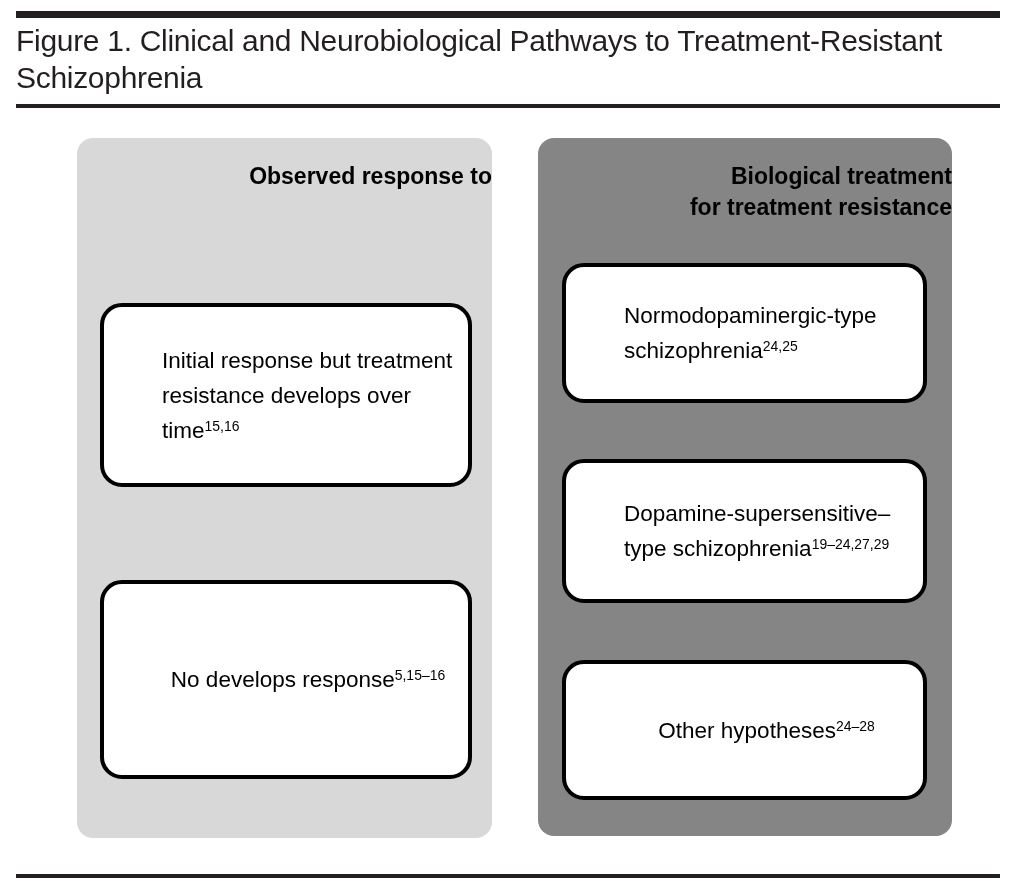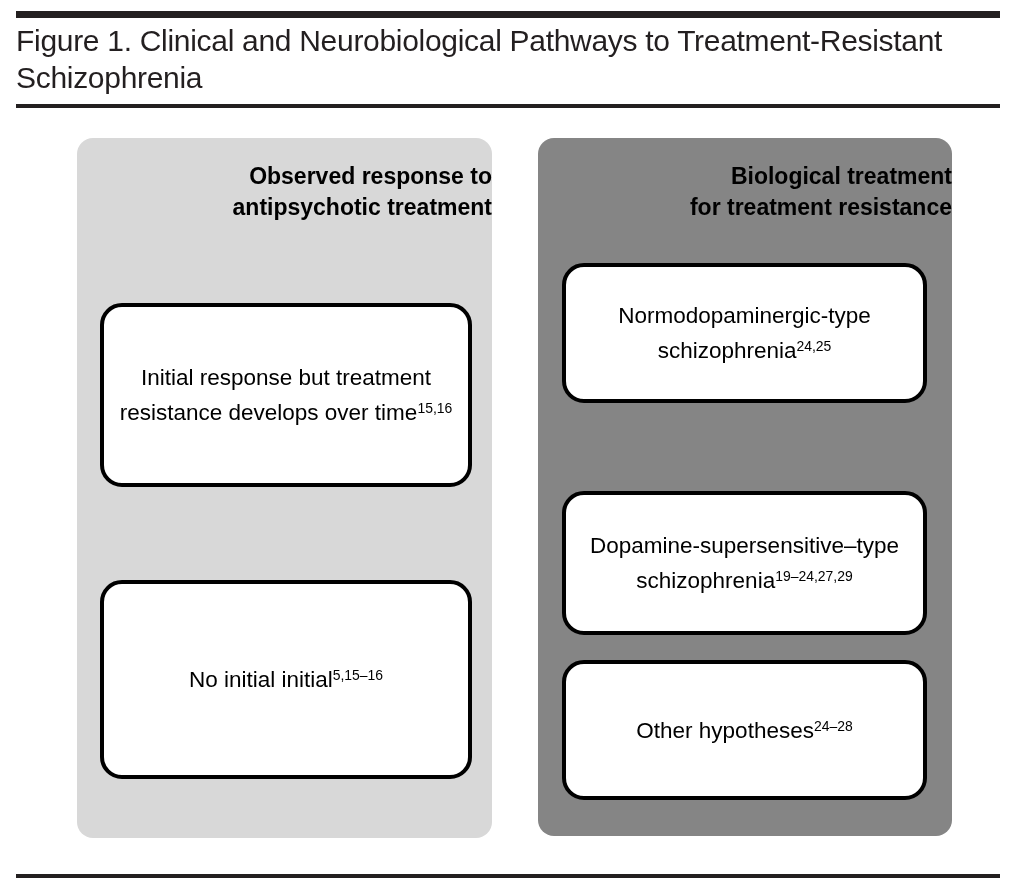--- a/index.html
+++ b/index.html
@@ -94,67 +94,66 @@
   
   .card {
     position: absolute;
     background: #ffffff;
     border: 4px solid #000000;
     border-radius: 22px;
     box-sizing: border-box;
     display: flex;
     align-items: center;
     justify-content: center;
-    text-align: center;
+    padding-left: 44px;
   }
   .card-text {
     font-size: 22.5px;
     line-height: 35px;
     color: #000000;
     padding: 0 14px;
   }
   .card-text sup {
     font-size: 0.62em;
     line-height: 0;
     vertical-align: 0.52em;
   }
 
   
   .card-l1 { left: 100px; top: 303px; width: 372px; height: 184px; }
   .card-l2 { left: 100px; top: 580px; width: 372px; height: 199px; }
 
   
   .card-r1 { left: 562px; top: 263px; width: 365px; height: 140px; }
-  .card-r2 { left: 562px; top: 459px; width: 365px; height: 144px; margin-top: 32px; }
+  .card-r2 { left: 562px; top: 459px; width: 365px; height: 144px; }
   .card-r3 { left: 562px; top: 660px; width: 365px; height: 140px; }
 </style>
 </head>
 <body>
 
 <div id="figure-root">
 
   <div class="rule-top"></div>
 
   <div class="figure-title">Figure 1. Clinical and Neurobiological Pathways to Treatment-Resistant Schizophrenia</div>
 
   <div class="rule-title"></div>
 
   <div class="panel panel-left">
     <div class="panel-heading">
       <div>Observed response to</div>
-      <div>antipsychotic treatment</div>
     </div>
   </div>
 
   <div class="card card-l1">
     <div class="card-text"><span>Initial response but treatment resistance develops over time</span><sup>15,16</sup></div>
   </div>
 
   <div class="card card-l2">
-    <div class="card-text"><span>No initial initial</span><sup>5,15–16</sup></div>
+    <div class="card-text"><span>No develops response</span><sup>5,15–16</sup></div>
   </div>
 
   <div class="panel panel-right">
     <div class="panel-heading">
       <div>Biological treatment</div>
       <div>for treatment resistance</div>
     </div>
   </div>
 
   <div class="card card-r1">

